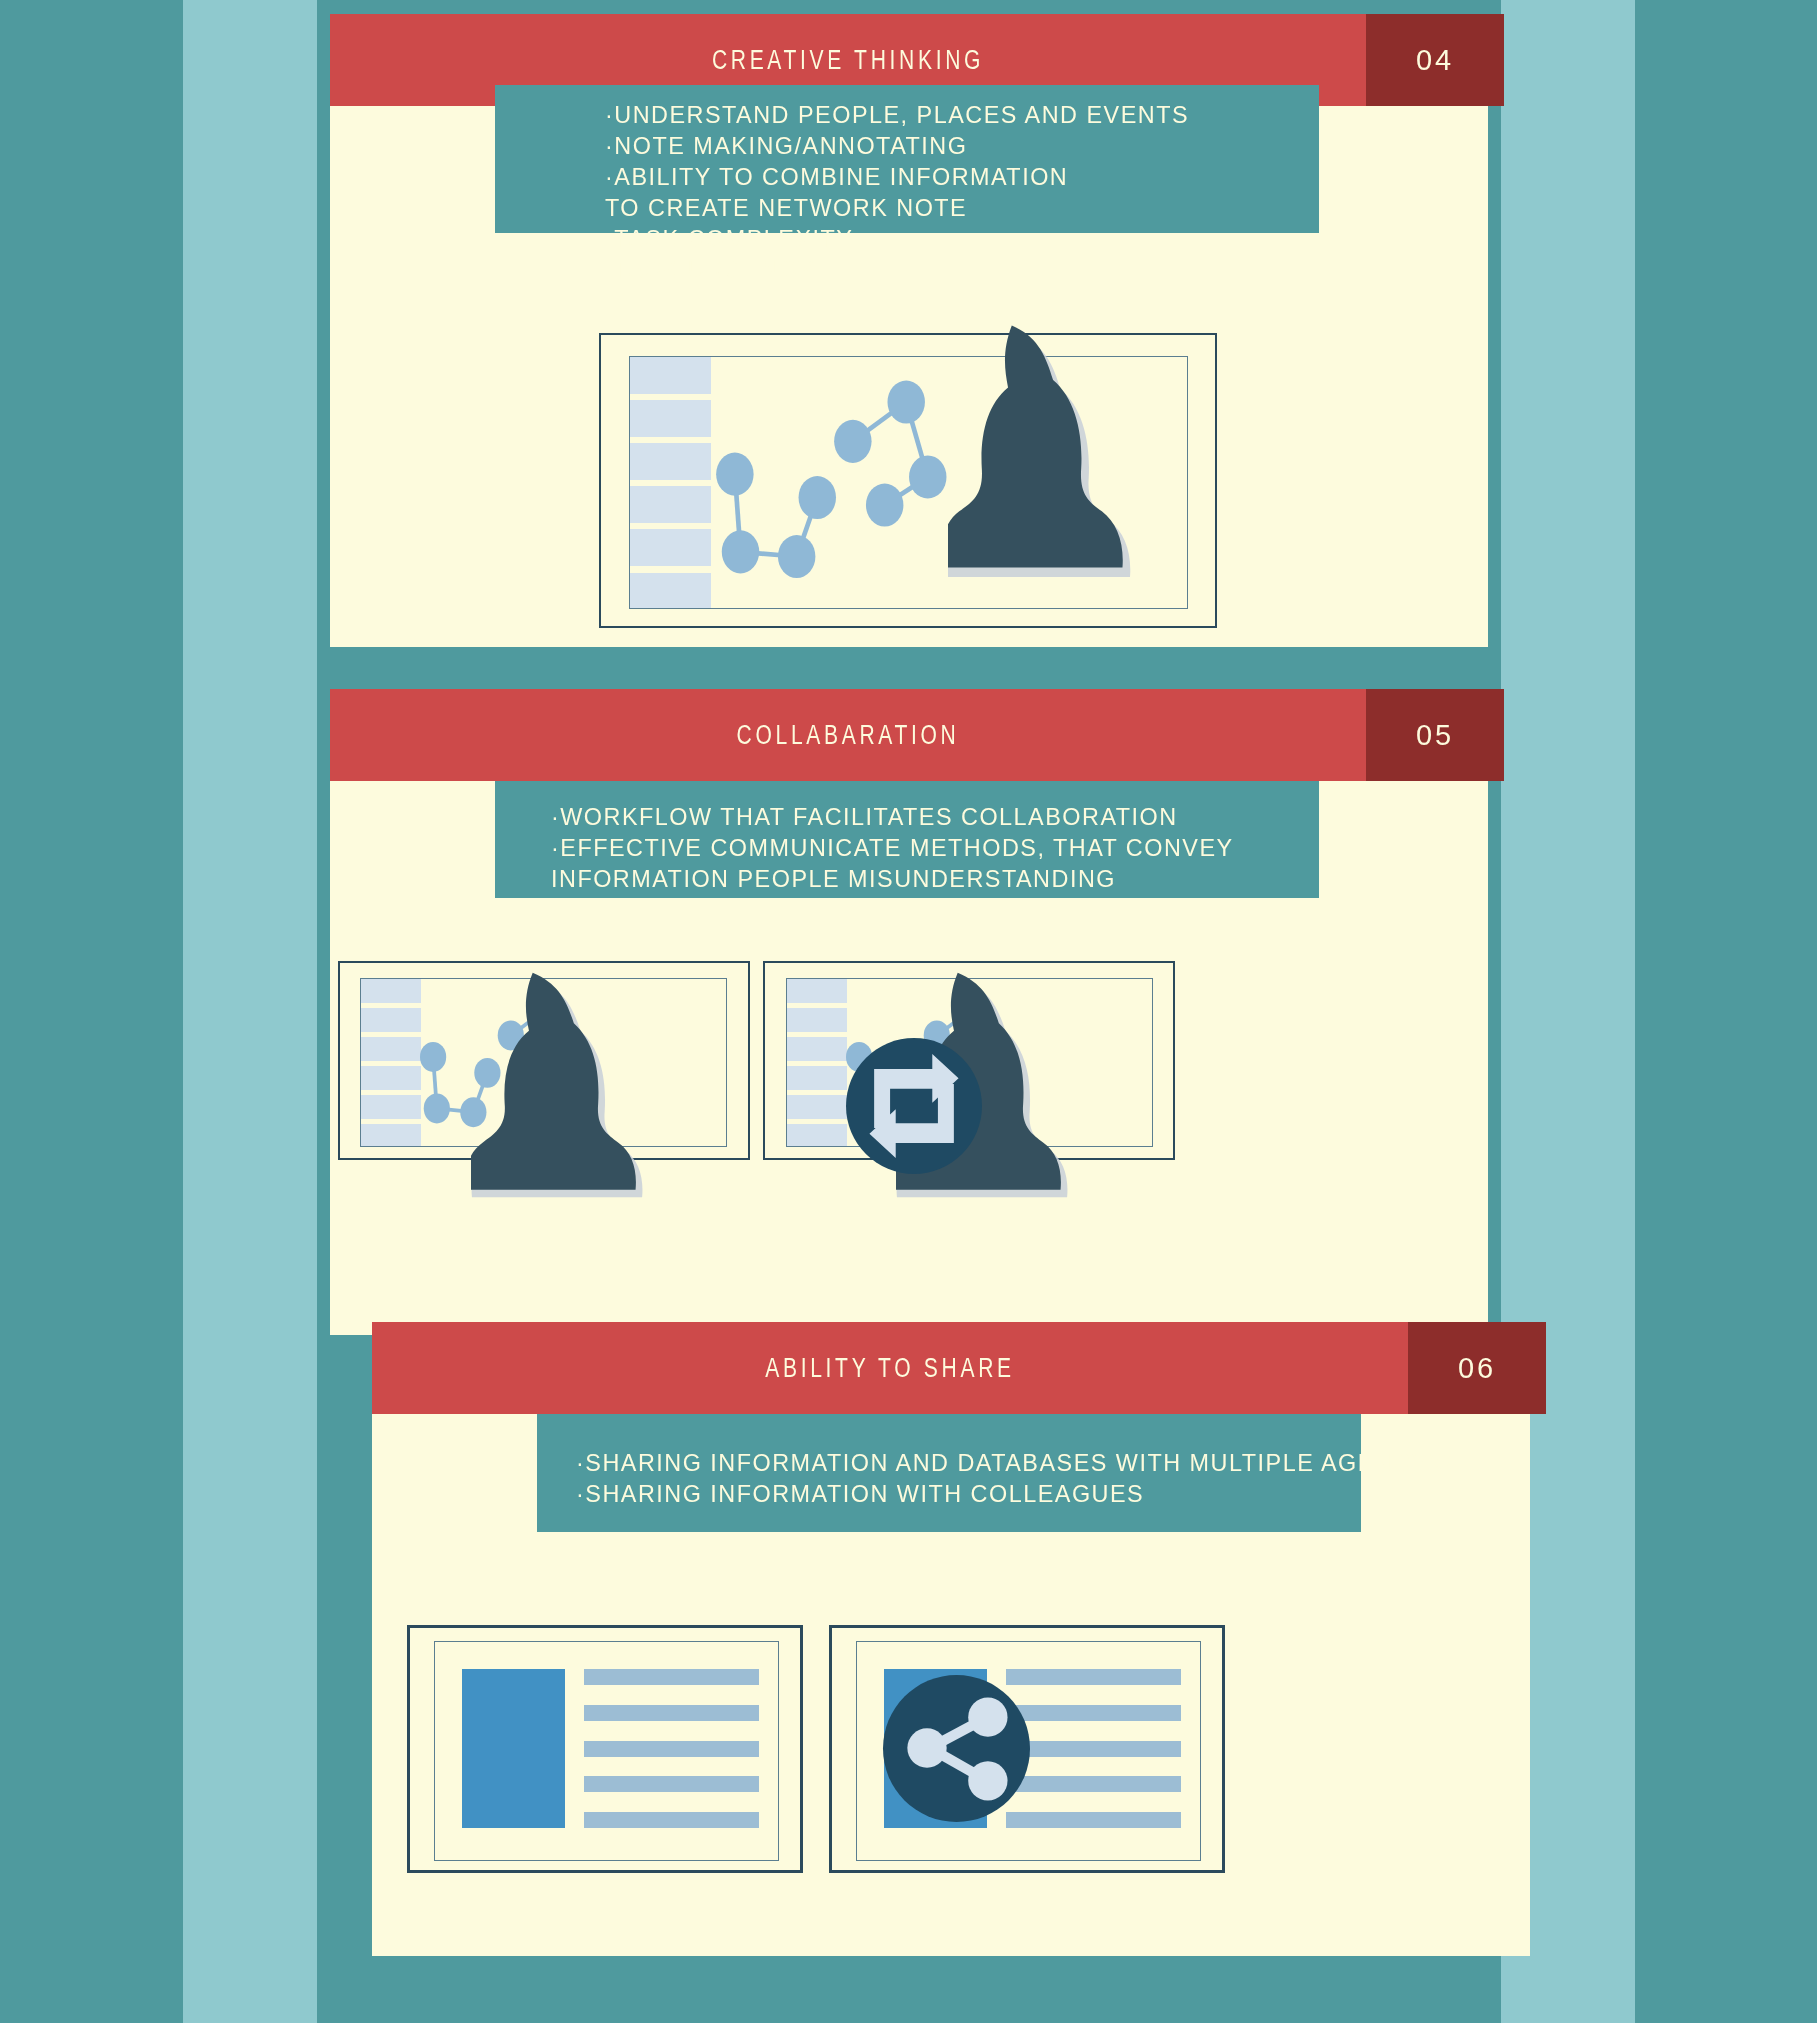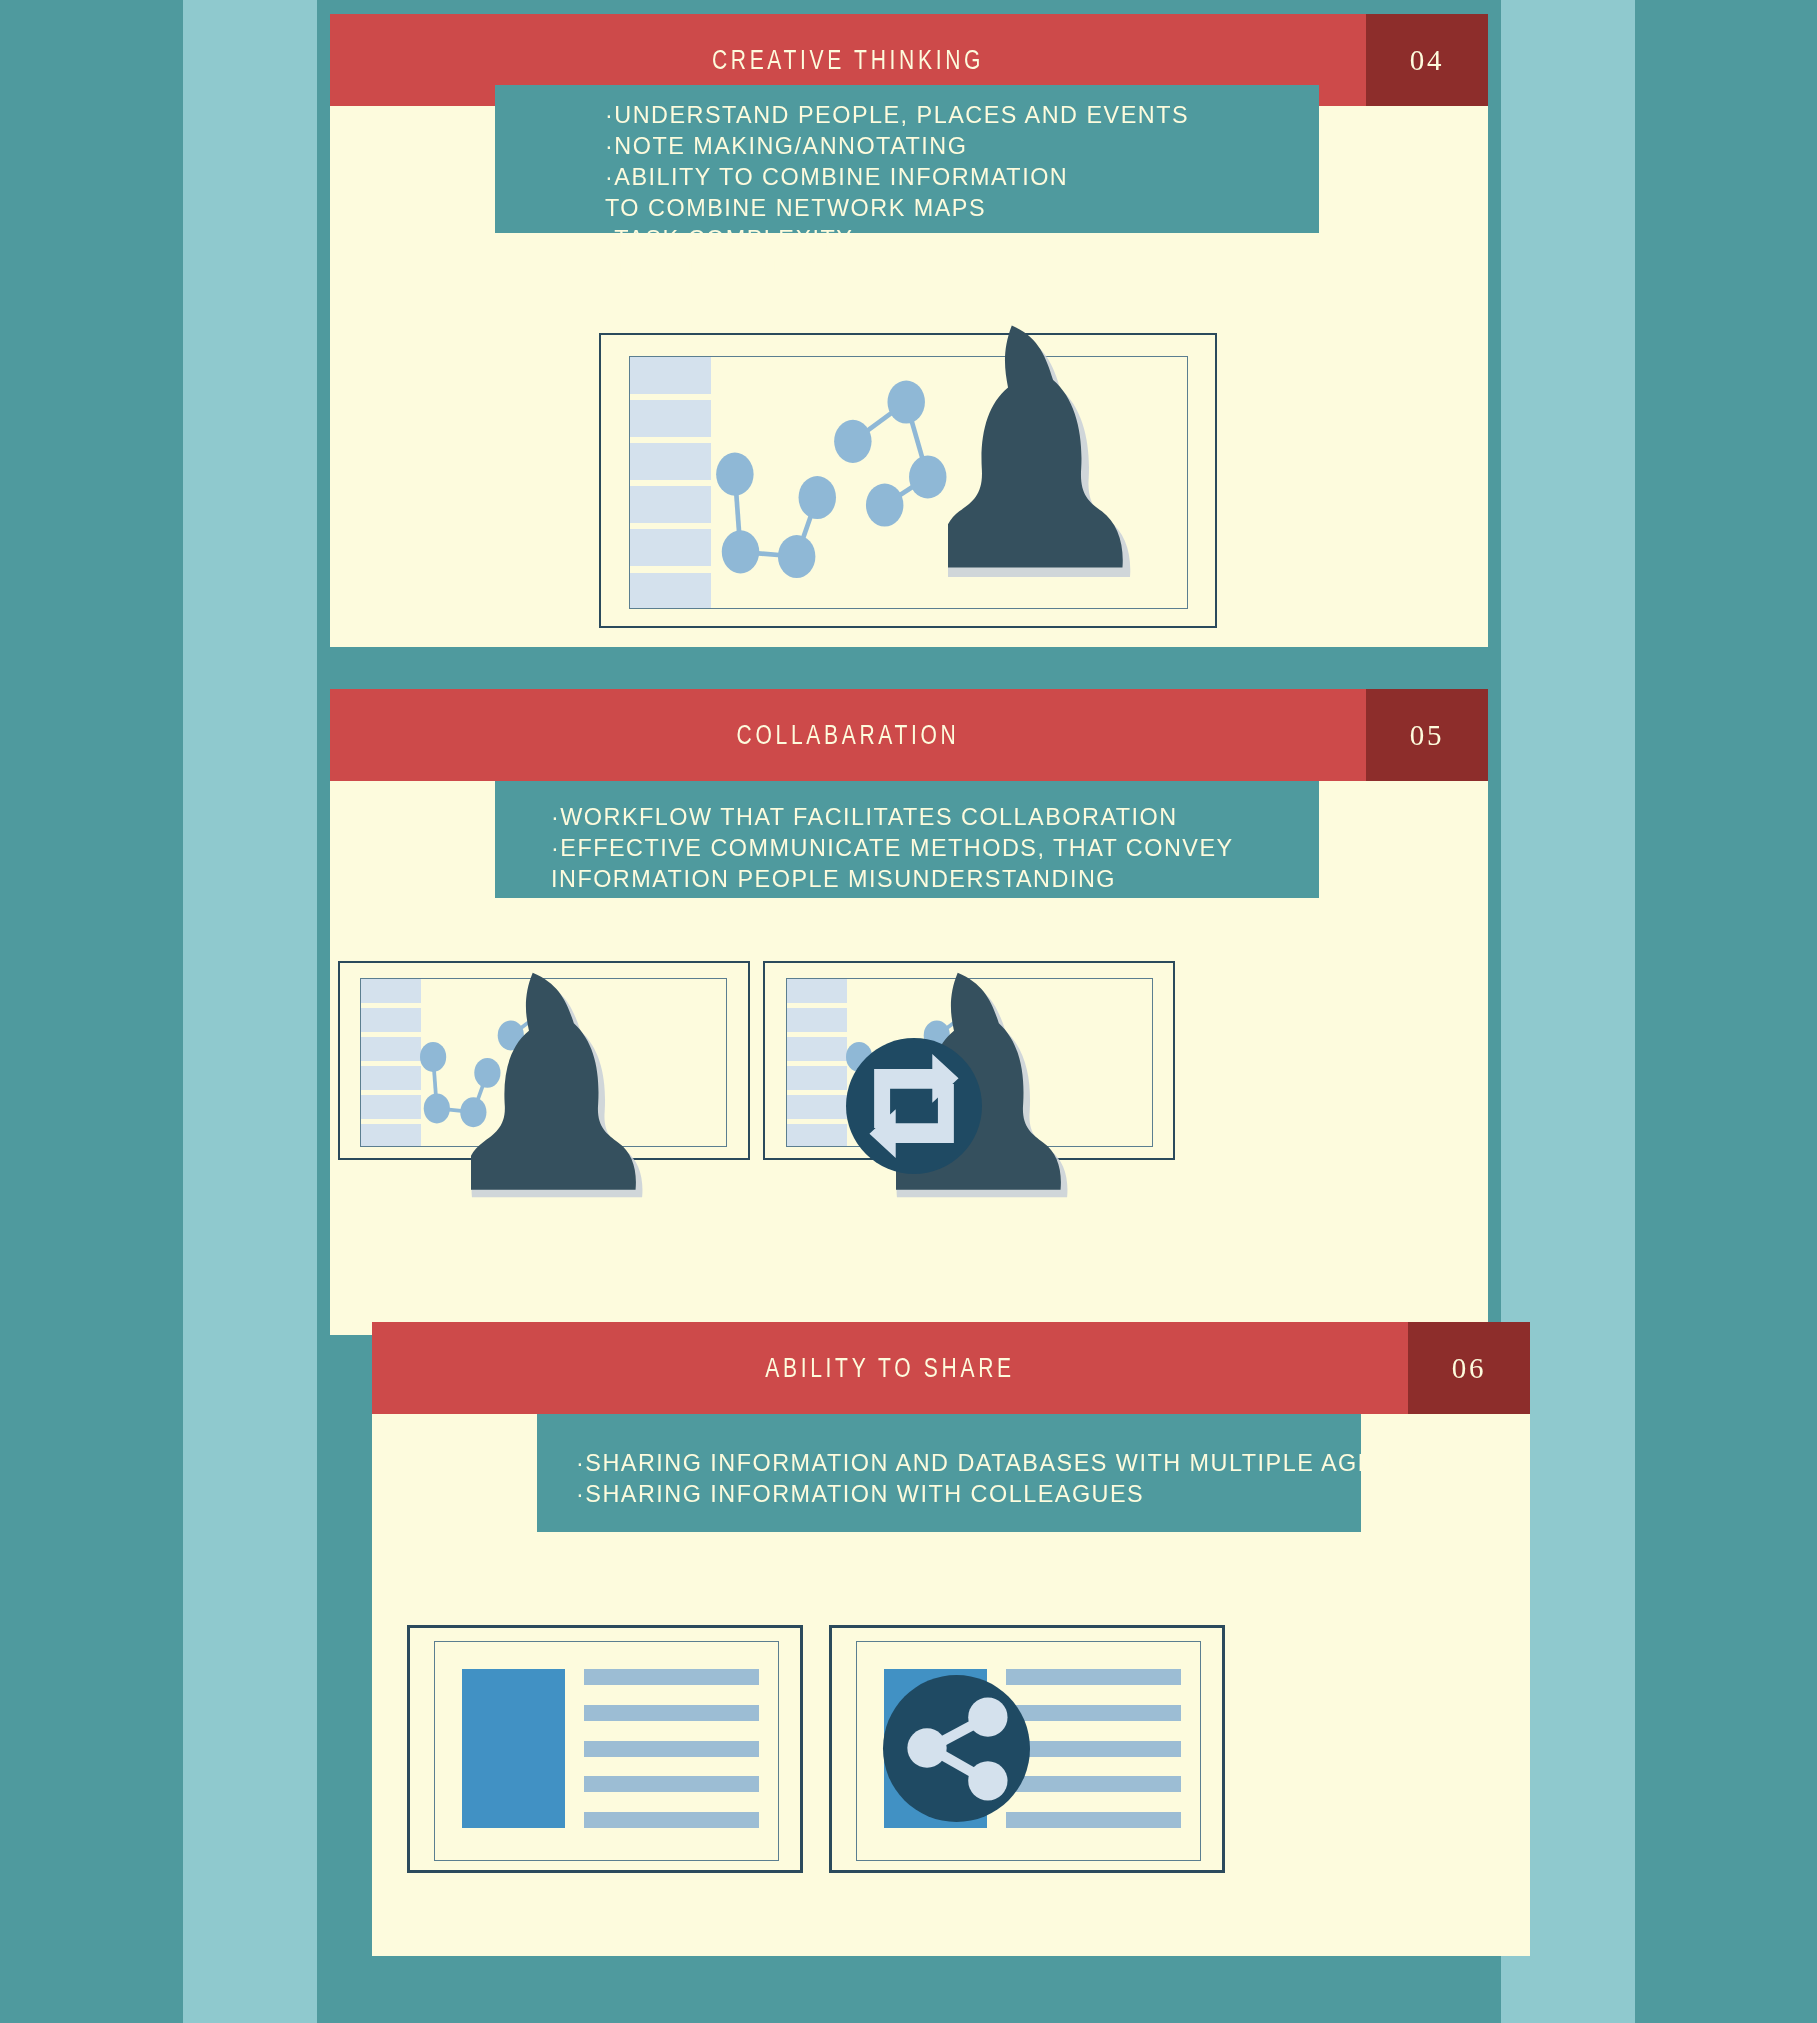--- a/index.html
+++ b/index.html
@@ -58,29 +58,29 @@
     font-family: "Liberation Sans Narrow", "Liberation Sans", sans-serif;
     transform: scaleX(0.78);
     transform-origin: center center;
     white-space: nowrap;
     font-weight: 400;
   }
   .header-num {
     position: absolute;
     left: 1036px;
     top: 0;
-    width: 122px;
+    width: 138px;
     height: 92px;
     line-height: 92px;
     text-align: center;
     background: #8d2d2b;
     color: #fdfbdd;
     font-size: 29px;
     letter-spacing: 2.8px;
-    font-family: Liberation Serif, serif;
+    font-family: Liberation Sans, sans-serif;
   }
   
   .textblock {
     position: absolute;
     left: 165px;
     background: #4f9a9e;
     color: #fdfbdd;
     font-family: "Liberation Sans Narrow", "Liberation Sans", sans-serif;
     font-size: 23.4px;
     letter-spacing: 1.5px;
@@ -154,21 +154,21 @@
     <div class="header">
       <div class="header-title">CREATIVE THINKING</div>
       <div class="header-num">04</div>
     </div>
 
     <div class="textblock" style="top:71px;width:824px;height:148px;">
       <div class="tb-inner" style="top:15px;padding-left:110px;">
         <div class="tb-line">·UNDERSTAND PEOPLE, PLACES AND EVENTS</div>
         <div class="tb-line">·NOTE MAKING/ANNOTATING</div>
         <div class="tb-line">·ABILITY TO COMBINE INFORMATION</div>
-        <div class="tb-line"> TO COMBINE NETWORK MAPS</div>
+        <div class="tb-line"> TO CREATE NETWORK NOTE</div>
         <div class="tb-line">·TASK COMPLEXITY</div>
         <div class="tb-line">·TASK URGENCY</div>
       </div>
     </div>
 
     <div class="monitor" style="left:269px;top:319px;width:618px;height:295px;">
       <div class="screen" style="left:28px;top:20.6px;width:559px;height:253px;">
 
         <div class="sidebar-rows" style="width:81px;height:253px;">
           <div class="sb-row" style="height:37px;"></div>

